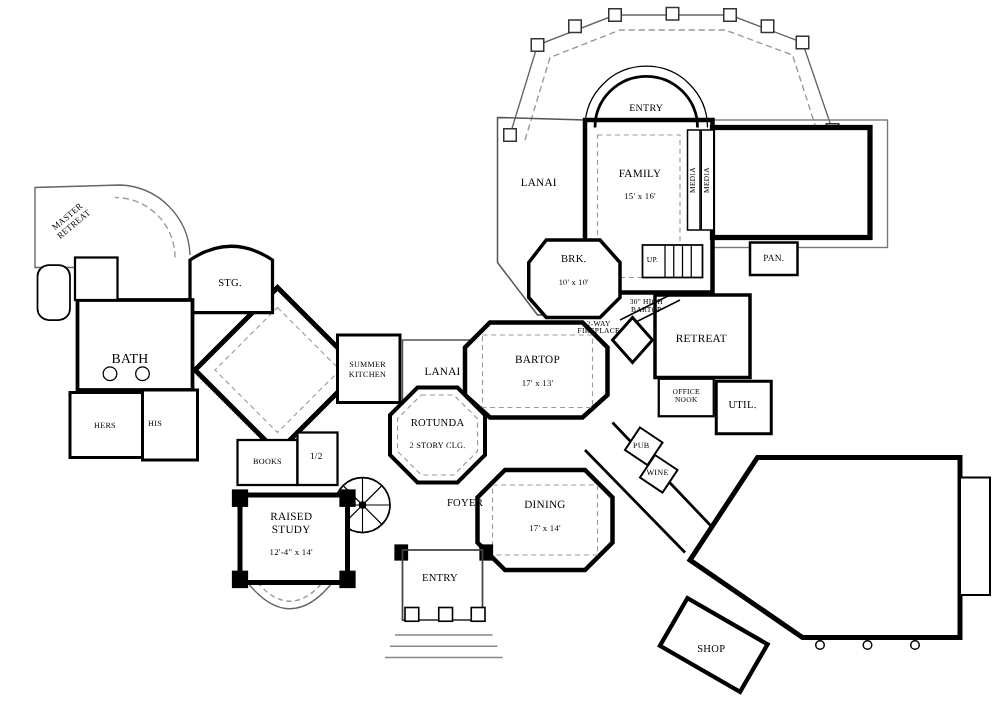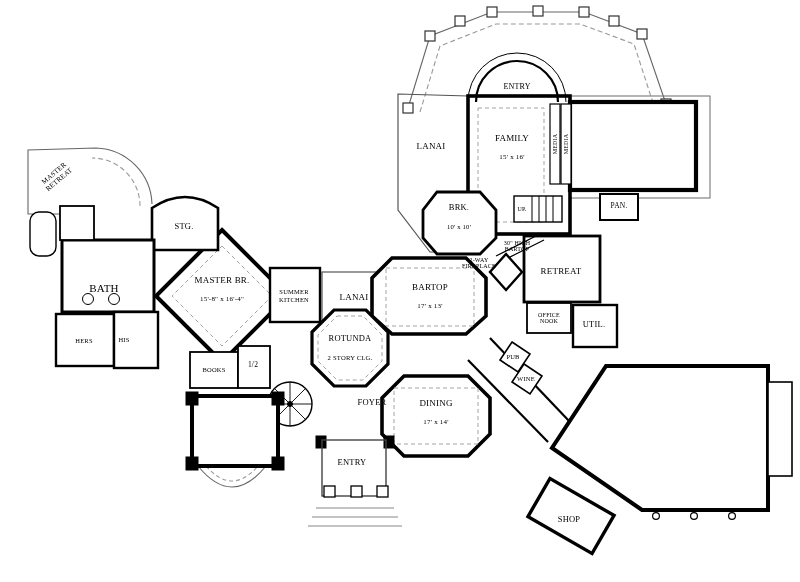--- a/index.html
+++ b/index.html
@@ -138,24 +138,20 @@
   <div class="label rot-m40" style="left:57px;top:177px;font-size:7px">
     <div class="nm">MASTER
 RETREAT</div>
   </div>
   <div class="label" style="left:184px;top:226px;font-size:8.5px">
     <div class="nm">STG.</div>
   </div>
   <div class="label" style="left:104px;top:288px;font-size:11px">
     <div class="nm">BATH</div>
   </div>
-  <div class="label" style="left:222px;top:290px;font-size:9px">
-    <div class="nm">MASTER BR.</div>
-    <div class="dm">15'-8" x 16'-4"</div>
-  </div>
   <div class="label" style="left:84px;top:341px;font-size:6.5px">
     <div class="nm">HERS</div>
   </div>
   <div class="label" style="left:124px;top:340px;font-size:6.5px">
     <div class="nm">HIS</div>
   </div>
   <div class="label" style="left:294px;top:296px;font-size:6.5px">
     <div class="nm">SUMMER
 KITCHEN</div>
   </div>
@@ -226,20 +222,25 @@
   <div class="label" style="left:253px;top:366px;font-size:7.5px">
     <div class="nm">1/2</div>
   </div>
   <div class="label" style="left:372px;top:402px;font-size:8.5px">
     <div class="nm">FOYER</div>
   </div>
   <div class="label" style="left:436px;top:413px;font-size:9px">
     <div class="nm">DINING</div>
     <div class="dm">17' x 14'</div>
   </div>
+  <div class="label" style="left:233px;top:428px;font-size:9px">
+    <div class="nm">RAISED
+STUDY</div>
+    <div class="dm">12'-4" x 14'</div>
+  </div>
   <div class="label" style="left:352px;top:462px;font-size:8.5px">
     <div class="nm">ENTRY</div>
   </div>
   <div class="label" style="left:569px;top:519px;font-size:8.5px">
     <div class="nm">SHOP</div>
   </div>
 
 </div>
 
 </body></html>

